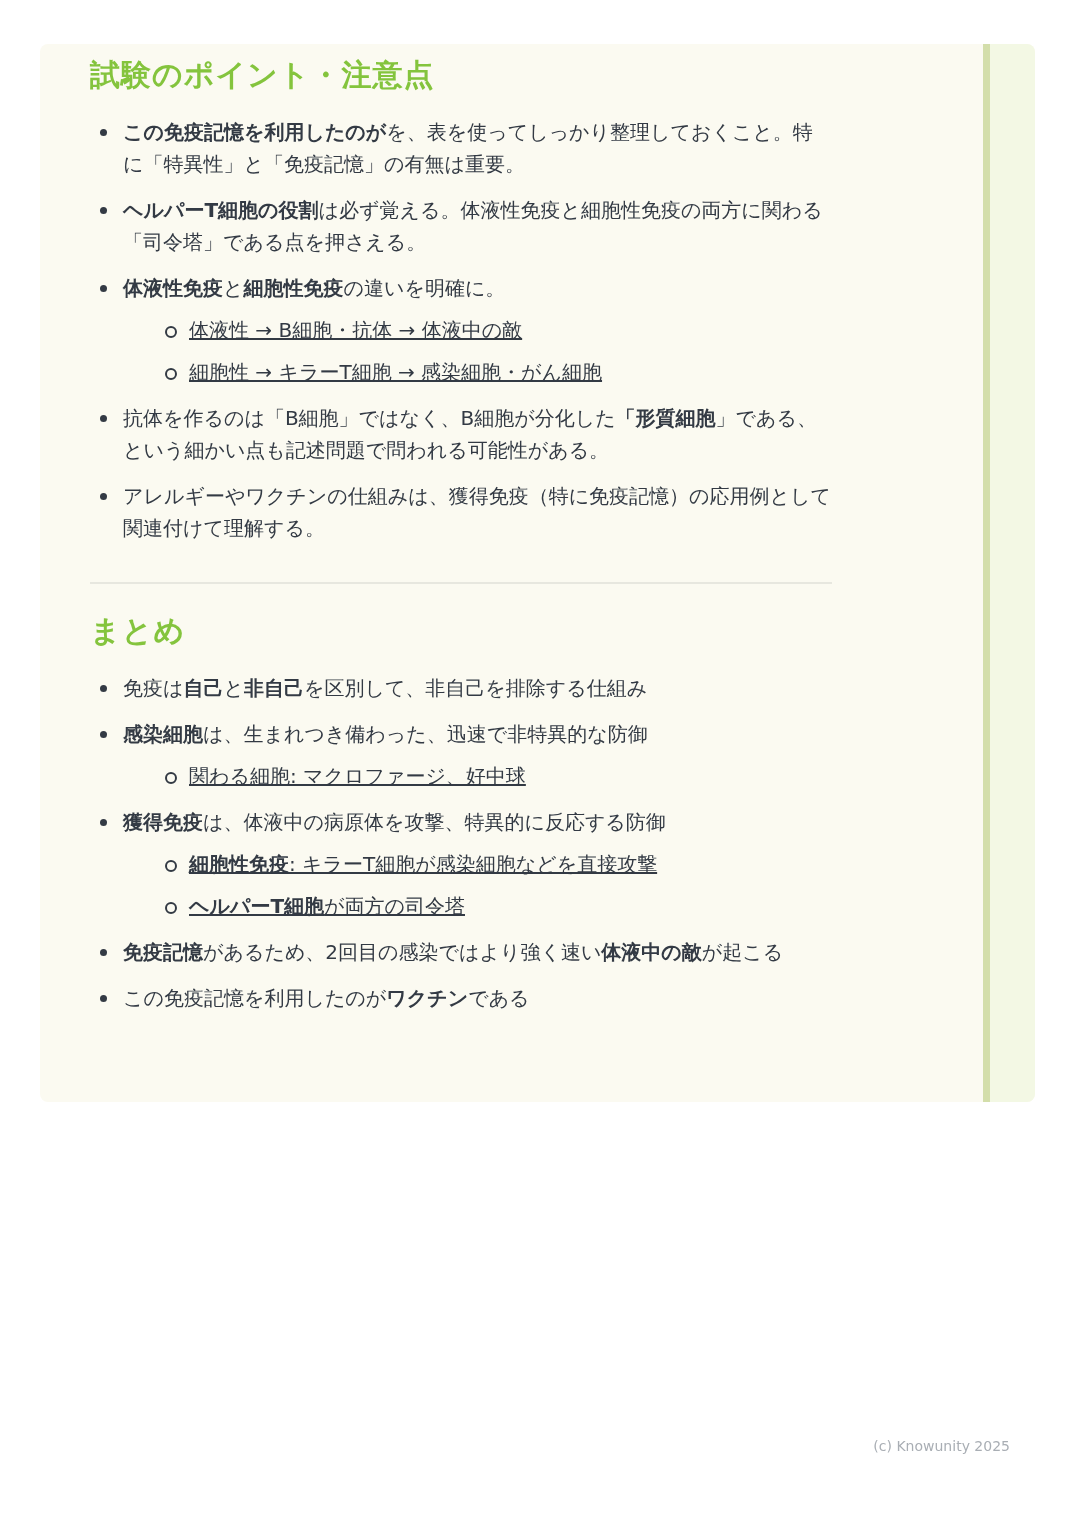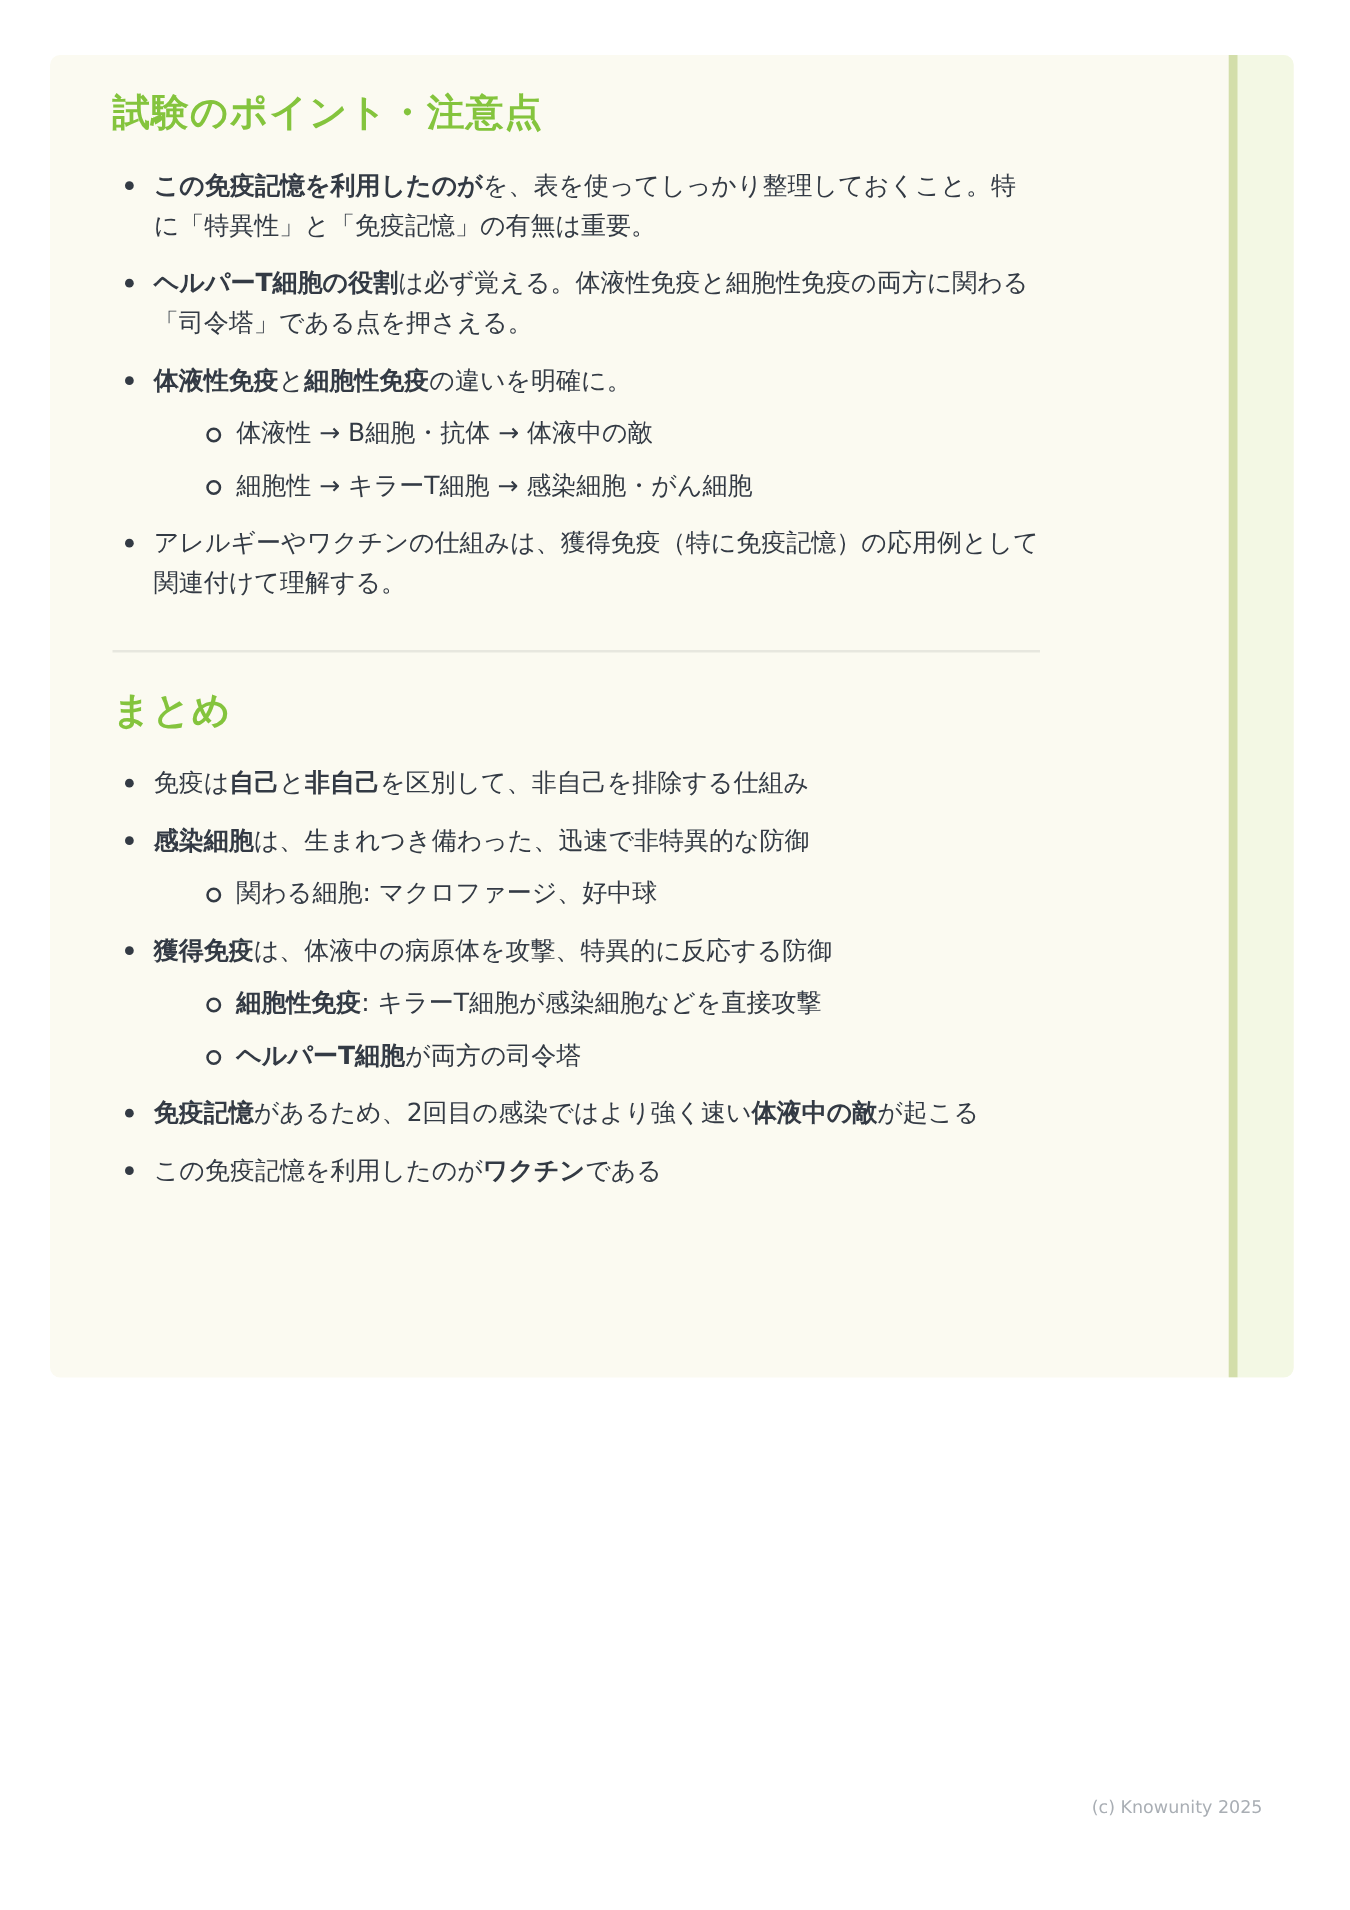--- a/index.html
+++ b/index.html
@@ -45,21 +45,21 @@
     position: absolute;
     left: 50px;
     top: 12px;
     width: 742px;
   }
   h1.section-title {
     font-size: 30px;
     line-height: 38px;
     font-weight: 700;
     color: var(--accent);
-    margin: 16px 0 22px 0;
+    margin: 0 0 22px 0;
     letter-spacing: 1px;
   }
   section.block { margin: 0; }
   ul.main-list, ul.sub-list {
     list-style: none;
     margin: 0;
     padding: 0;
   }
   ul.main-list > li {
     position: relative;
@@ -74,20 +74,21 @@
     left: 10px;
     top: 13px;
     width: 7px;
     height: 7px;
     border-radius: 50%;
     background: var(--text);
   }
   ul.sub-list {
     margin-top: 1px;
     padding-left: 35px;
+    text-decoration: underline;
   }
   ul.sub-list > li {
     position: relative;
     padding-left: 31px;
     margin-top: 10px;
     font-size: 20px;
     line-height: 32px;
   }
   ul.sub-list > li > .li-text::before {
     content: "";
@@ -125,20 +126,21 @@
 
     <section class="block">
       <h1 class="section-title">試験のポイント・注意点</h1>
       <ul class="main-list">
           <li><span class="li-text"><span class="bold">この免疫記憶を利用したのが</span><span>を、表を使ってしっかり整理しておくこと。特に「特異性」と「免疫記憶」の有無は重要。</span></span></li>
           <li><span class="li-text"><span class="bold">ヘルパーT細胞の役割</span><span>は必ず覚える。体液性免疫と細胞性免疫の両方に関わる「司令塔」である点を押さえる。</span></span></li>
           <li><span class="li-text"><span class="bold">体液性免疫</span><span>と</span><span class="bold">細胞性免疫</span><span>の違いを明確に。</span></span><ul class="sub-list">
               <li><span class="li-text"><span>体液性 → B細胞・抗体 → 体液中の敵</span></span></li>
               <li><span class="li-text"><span>細胞性 → キラーT細胞 → 感染細胞・がん細胞</span></span></li>
             </ul></li>
+          <li><span class="li-text"><span>抗体を作るのは「B細胞」ではなく、B細胞が分化した</span><span class="bold">「形質細胞</span><span>」である、という細かい点も記述問題で問われる可能性がある。</span></span></li>
           <li><span class="li-text"><span>アレルギーやワクチンの仕組みは、獲得免疫（特に免疫記憶）の応用例として関連付けて理解する。</span></span></li>
         </ul>
     </section>
 
     <hr class="section-divider">
 
     <section class="block">
       <h1 class="section-title">まとめ</h1>
       <ul class="main-list">
           <li><span class="li-text"><span>免疫は</span><span class="bold">自己</span><span>と</span><span class="bold">非自己</span><span>を区別して、非自己を排除する仕組み</span></span></li>

